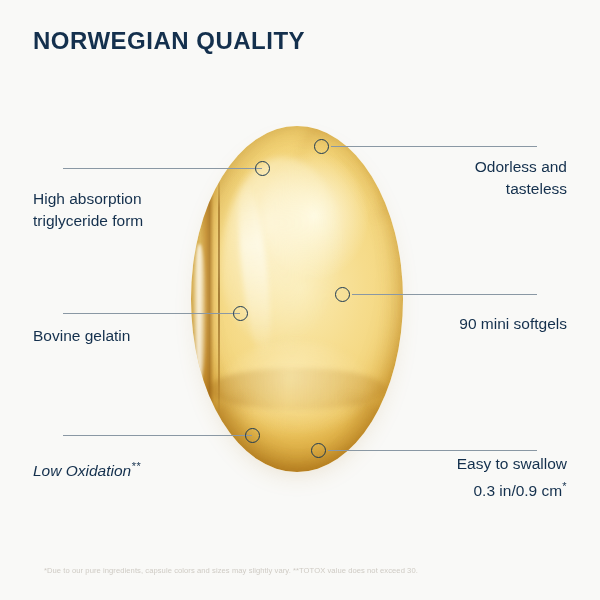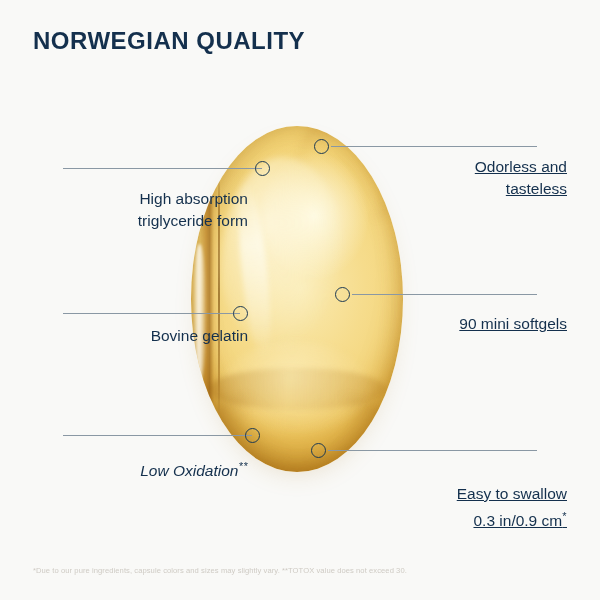--- a/index.html
+++ b/index.html
@@ -128,27 +128,27 @@
     position:absolute; width:15px; height:15px;
     border:1.6px solid #1D3A53; border-radius:50%;
     box-sizing:border-box; background:transparent;
   }
   .lead{ position:absolute; height:1.3px; background:#8A98A4; }
 
   .label{
     position:absolute; color:#14304D;
     font-size:15.5px; line-height:22px; white-space:pre-line;
   }
-  .label.left{ text-align:right; }
-  .label.right{ text-align:right;text-decoration:underline; }
+  .label.left{ text-align:left; }
+  .label.right{ text-align:right; }
   .sup{ font-size:11px; vertical-align:super; letter-spacing:0.5px; }
 
   
   .footnote{
-    position:absolute; left:33px; top:566px;
+    position:absolute; left:44px; top:566px;
     font-size:7.6px; color:#CFCBC4; letter-spacing:0.07px; white-space:nowrap;text-align:center;
   }
 </style>
 </head>
 <body>
 
 <div id="stage">
 
   <div class="title">NORWEGIAN QUALITY</div>
 
@@ -183,18 +183,18 @@
   <div class="lead" style="left:331px; top:146px; width:206px;"></div>
   <div class="label right" style="left:372px; top:156px; width:195px;"><span>Odorless and
 tasteless</span></div>
 
   <div class="marker" style="left:335px; top:287px;"></div>
   <div class="lead" style="left:352px; top:294px; width:185px;"></div>
   <div class="label right" style="left:372px; top:313px; width:195px;text-align:right;"><span>90 mini softgels</span></div>
 
   <div class="marker" style="left:311px; top:443px;"></div>
   <div class="lead" style="left:328px; top:450px; width:209px;"></div>
-  <div class="label right" style="left:372px; top:483px; width:195px;text-align:right;"><span>Easy to swallow
+  <div class="label right" style="left:372px; top:453px; width:195px;text-align:right;"><span>Easy to swallow
 0.3 in/0.9 cm</span><span class="sup">*</span></div>
 
   <div class="footnote">*Due to our pure ingredients, capsule colors and sizes may slightly vary.  **TOTOX value does not exceed 30.</div>
 
 </div>
 
 </body></html>

